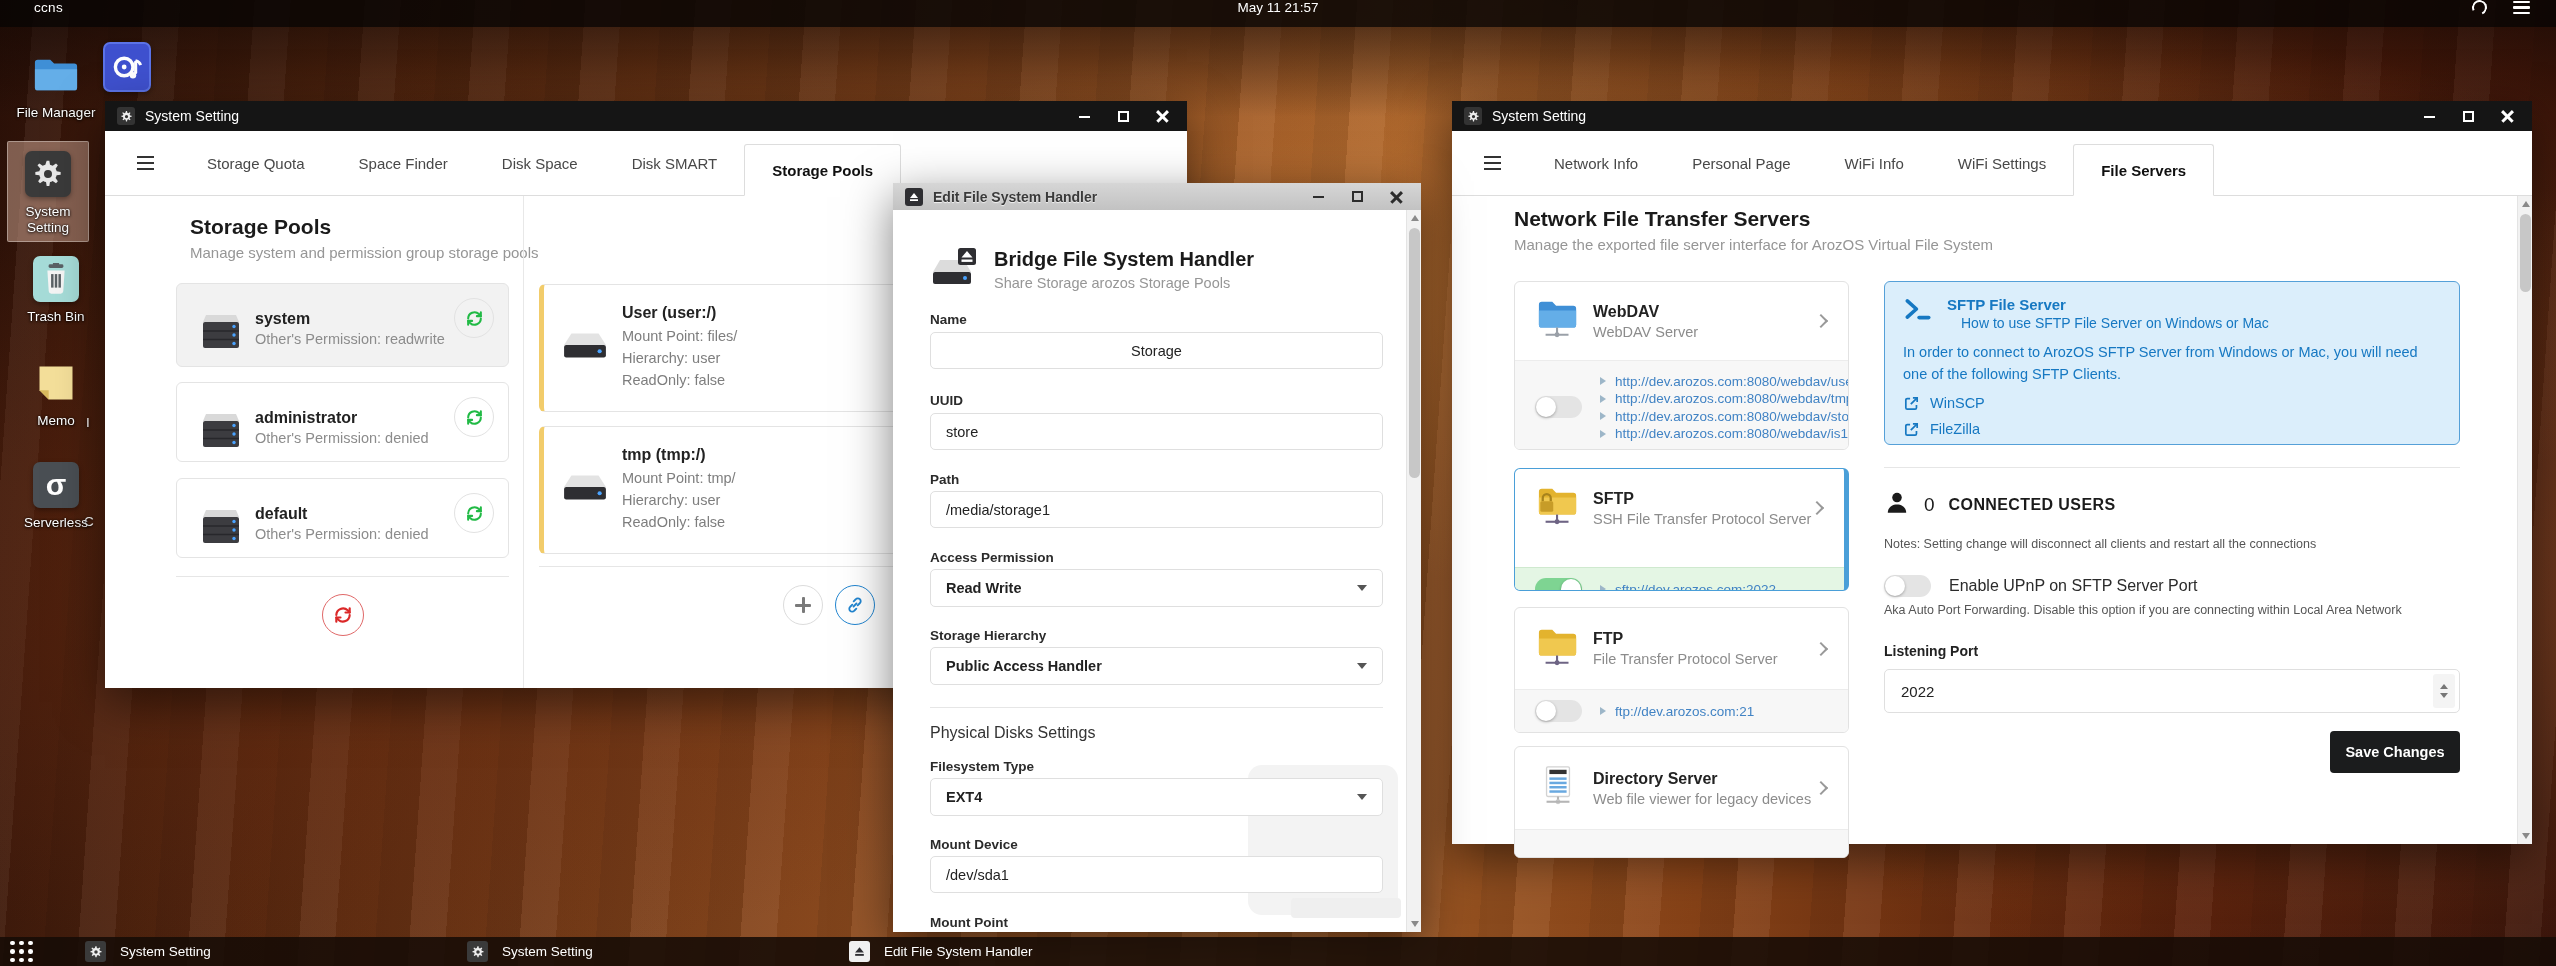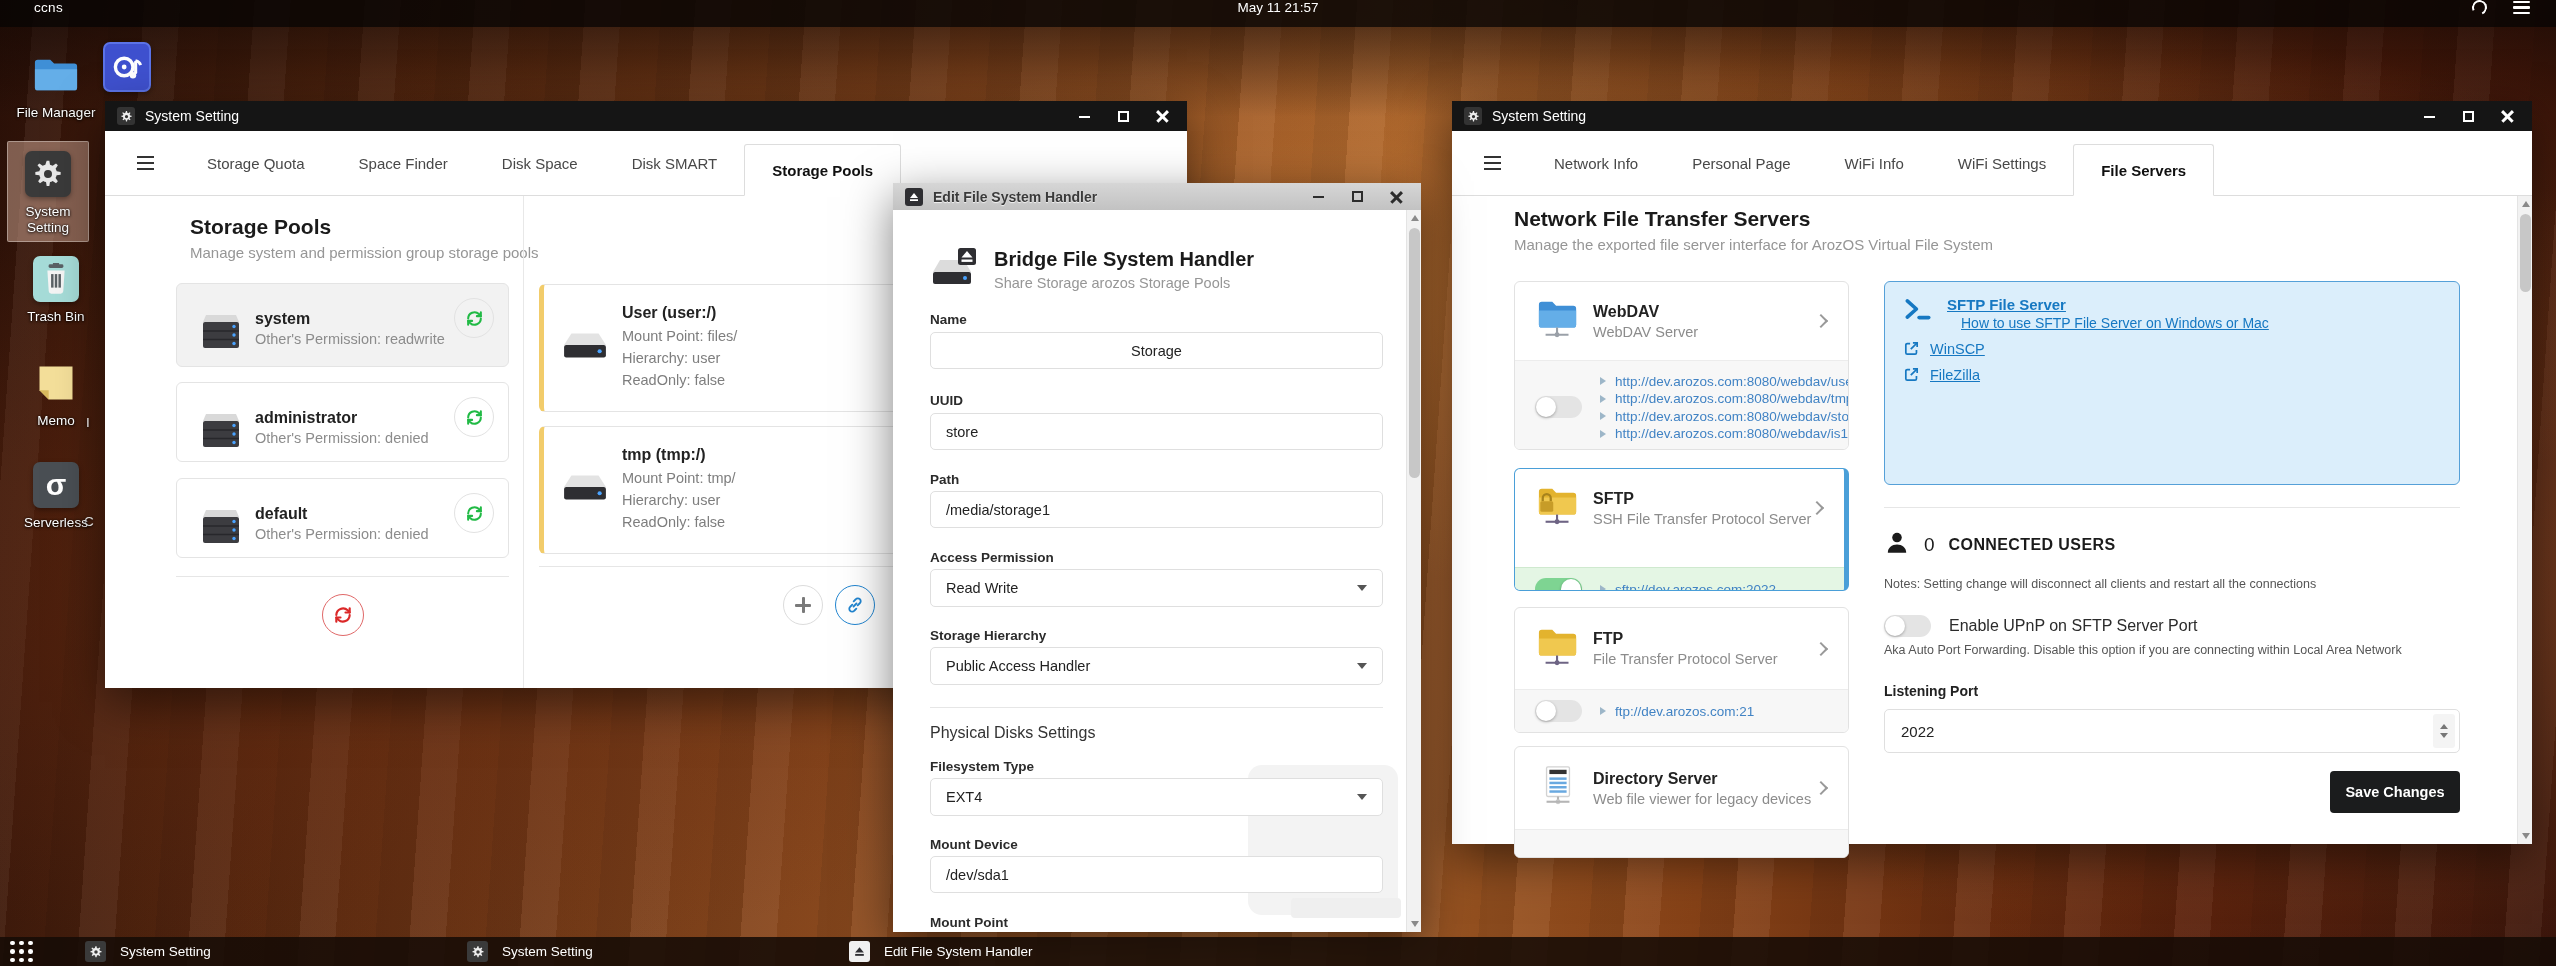--- a/index.html
+++ b/index.html
@@ -90,21 +90,21 @@
   .plus::before { left:7px; top:0; width:3px; height:16px; border-radius:1px; }
   .plus::after { left:0; top:6.5px; width:16px; height:3px; border-radius:1px; }
 
   
   .w2-body { position:absolute; left:0; top:27px; right:0; bottom:0; background:#fff; overflow:hidden; }
   .wm { position:absolute; background:#f3f3f3; border-radius:14px; }
   .f-label { position:absolute; left:37px; font-size:13.5px; font-weight:bold; color:#2b2b2b; }
   .f-input { position:absolute; left:37px; width:453px; height:37px; border:1px solid #dfdfdf; border-radius:5px;
     font-size:14.5px; color:#222; padding:0 15px; background:#fff; font-family:"Liberation Sans",sans-serif; outline:none; }
   .f-select { position:absolute; left:37px; width:453px; height:38px; border:1px solid #dfdfdf; border-radius:5px;
-    background:#fff; display:flex; align-items:center; padding:0 15px; font-size:14.5px; color:#222; cursor:pointer; }
+    background:#fff; display:flex; align-items:center; padding:0 15px; font-size:14.5px; color:#222; cursor:pointer;font-weight:bold; }
   .caret { margin-left:auto; width:0; height:0; border-left:5px solid transparent; border-right:5px solid transparent; border-top:6px solid #555; }
   .f-sec { position:absolute; left:37px; font-size:16px; color:#333; }
   .sbar { position:absolute; top:0; right:0; bottom:0; width:15px; background:#f2f2f2; border-left:1px solid #e4e4e4; z-index:30; }
   .sbar .arr { position:absolute; left:0; width:15px; height:16px; display:flex; align-items:center; justify-content:center; cursor:pointer; }
   .tri-up { width:0;height:0;border-left:4px solid transparent;border-right:4px solid transparent;border-bottom:6px solid #8a8a8a; }
   .tri-dn { width:0;height:0;border-left:4px solid transparent;border-right:4px solid transparent;border-top:6px solid #8a8a8a; }
   .thumb { position:absolute; left:2px; width:11px; background:#c7c7c7; border-radius:6px; cursor:pointer; }
 
   
   .srv-card { border:1px solid #e2e2e2; border-radius:6px; background:#fff; overflow:hidden; display:flex; flex-direction:column; }
@@ -575,33 +575,34 @@
           <span class="srv-name" style="display:block;">Directory Server</span>
           <span class="srv-desc" style="display:block;">Web file viewer for legacy devices</span>
         </span>
         <span class="chev"></span>
       </div>
       <div class="srv-foot" style="height:28px;"></div>
     </div>
   </div>
 
   <div style="position:absolute; left:432px; top:180px; width:576px;">
-    <div class="help-box" style="height:204px;text-decoration:underline;">
+    <div class="help-box" style="height:164px;">
       <div class="help-head">
         <span style="margin-right:14px;">
           <svg width="30" height="26" viewBox="0 0 28 24" fill="none" stroke="#1678c2" stroke-width="3.4" stroke-linecap="round" stroke-linejoin="round">
               <path d="M4 4.5l8.5 7.5L4 19.5"></path>
               <path d="M15 20h9"></path>
             </svg>
         </span>
         <span>
           <span class="help-title" style="display:block;">SFTP File Server</span>
           <span class="help-sub" style="display:block;margin-left:14px;">How to use SFTP File Server on Windows or Mac</span>
         </span>
       </div>
+      <div class="help-body">In order to connect to ArozOS SFTP Server from Windows or Mac, you will need one of the following SFTP Clients.</div>
       <div class="client">
         <svg width="17" height="17" viewBox="0 0 24 24" fill="none" stroke="#1678c2" stroke-width="2.4">
             <path d="M10 5H6a2 2 0 00-2 2v11a2 2 0 002 2h11a2 2 0 002-2v-4"></path>
             <path d="M14 4h6v6"></path>
             <path d="M20 4l-9 9"></path>
           </svg>
         <span>WinSCP</span>
       </div>
       <div class="client">
         <svg width="17" height="17" viewBox="0 0 24 24" fill="none" stroke="#1678c2" stroke-width="2.4">

